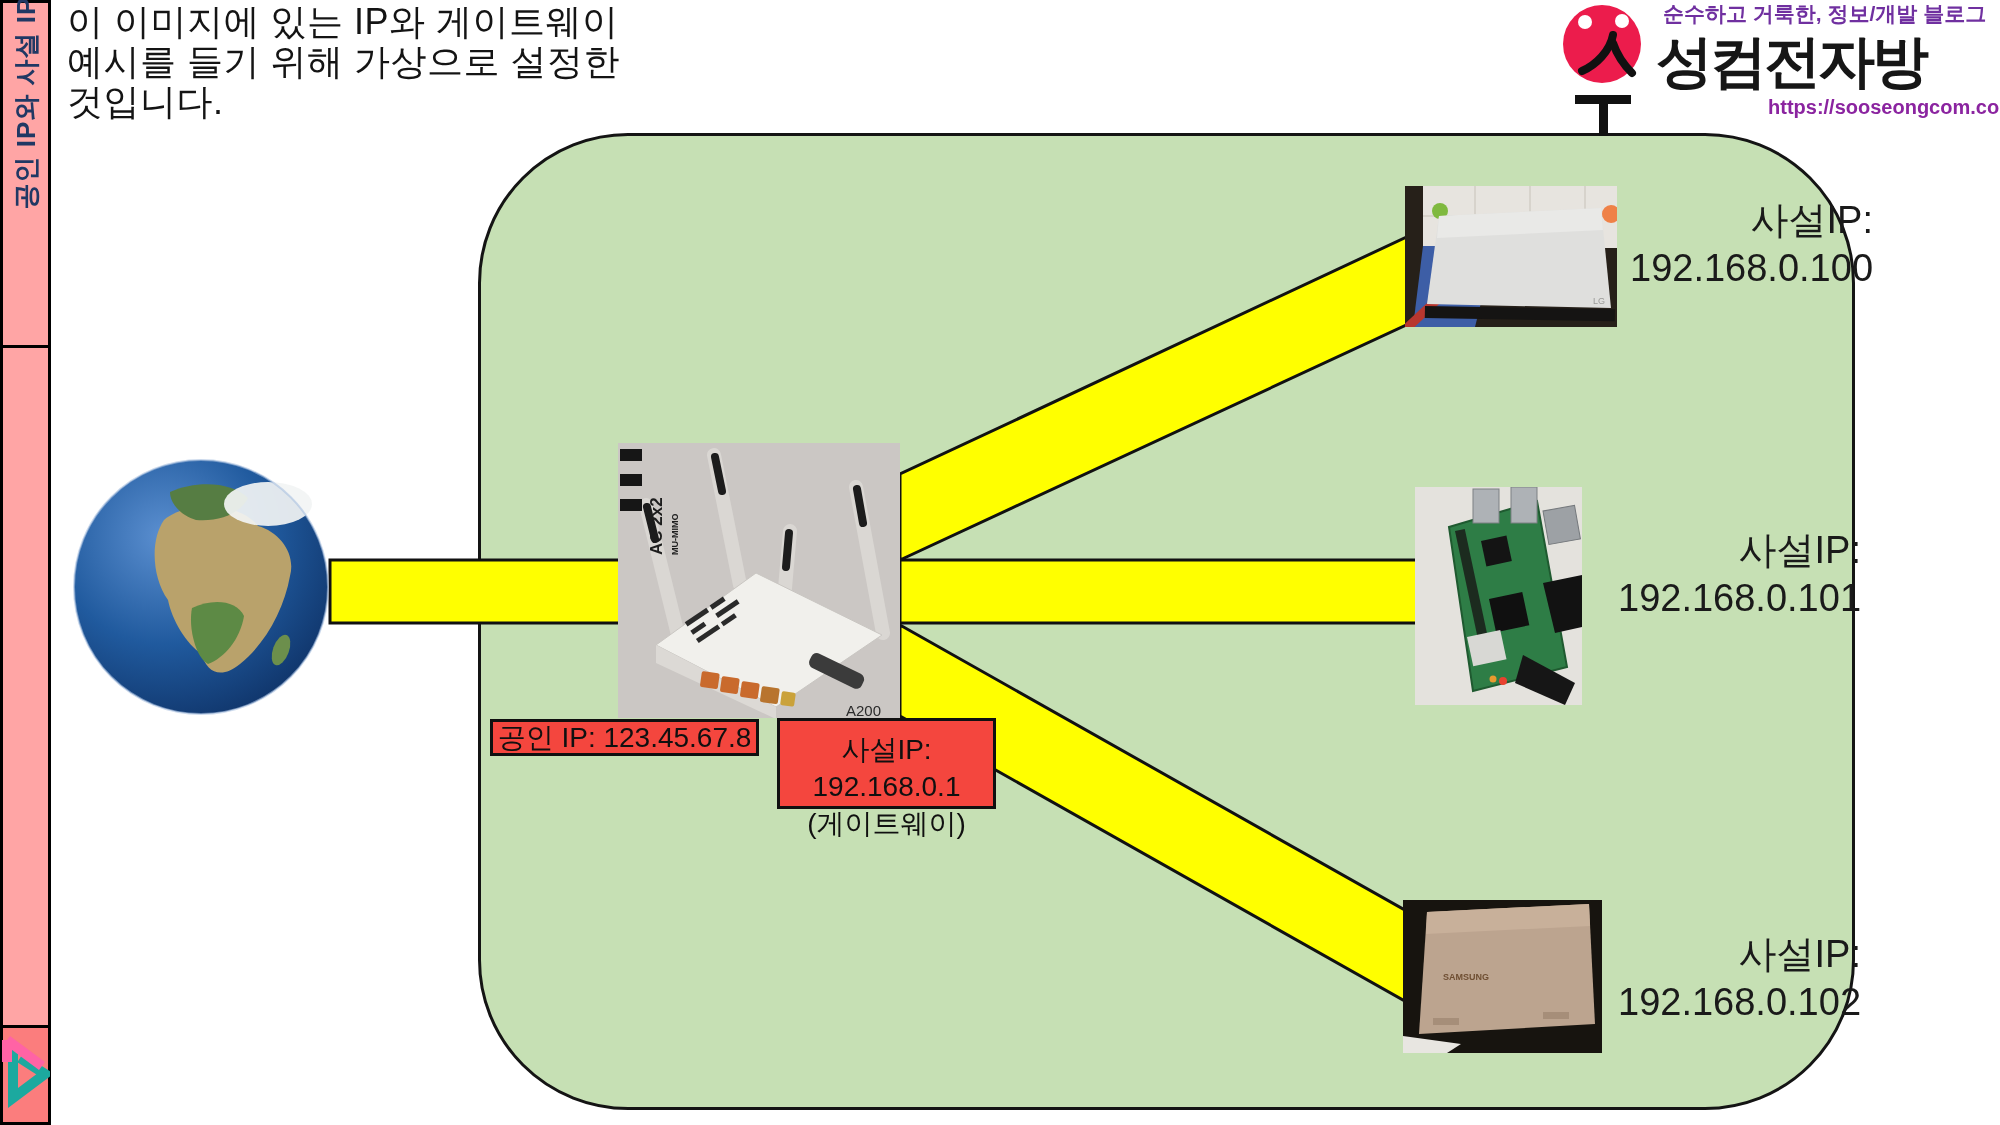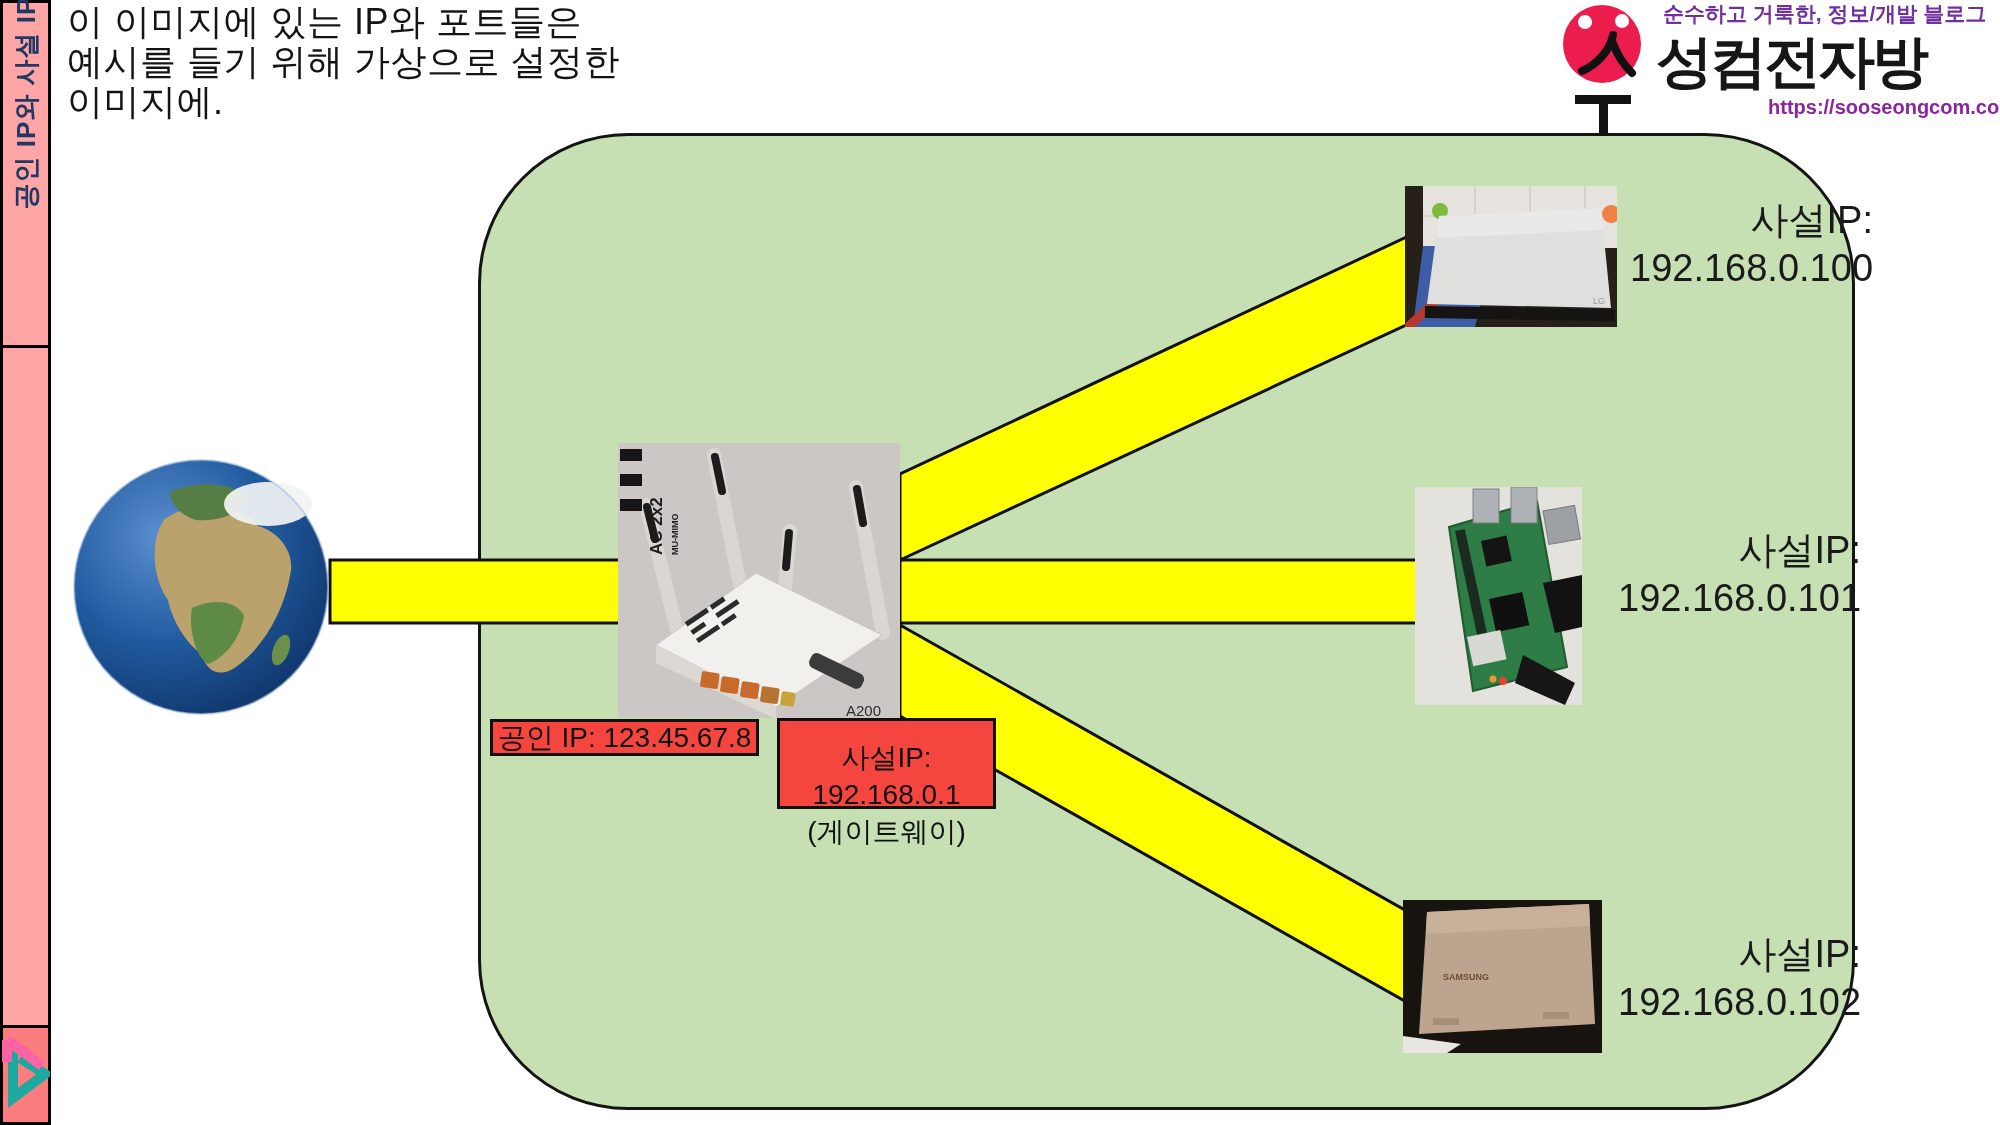--- a/index.html
+++ b/index.html
@@ -41,21 +41,21 @@
   .earth{left:72px;top:458px;}
   .router-photo{left:618px;top:443px;}
   .laptop1-photo{left:1405px;top:186px;}
   .pi-photo{left:1415px;top:487px;}
   .laptop2-photo{left:1403px;top:900px;text-align:right;}
 
   
   .ip-box{position:absolute;background:#F4463E;border:3px solid #101010;box-sizing:border-box;
           color:#101010;text-align:center;font-size:28px;}
   .ip-box-public{left:490px;top:719px;width:269px;height:37px;line-height:31px;}
-  .ip-box-gw{left:777px;top:718px;width:219px;height:91px;padding-top:18px;line-height:37px;}
+  .ip-box-gw{left:777px;top:718px;width:219px;height:91px;padding-top:10px;line-height:37px;}
   .ip-box-gw span{display:block;}
 
   
   .dev-label{position:absolute;color:#1a1a1a;font-size:38px;line-height:48px;}
   .dev-label span{display:block;text-align:right;}
   .dl-1{left:1630px;top:196px;}
   .dl-2{left:1618px;top:526px;}
   .dl-3{left:1618px;top:930px;}
 </style>
 </head>
@@ -218,23 +218,23 @@
   <div class="sb-seg sb-2"></div>
   <div class="sb-seg sb-3"></div>
   <div class="sb-title">공인 IP와 사설 IP</div>
   <svg class="sb-tri" width="48" height="86" viewBox="0 0 48 86">
     <polyline points="11,22 11,70 43,46 18,30" fill="none" stroke="#1CA99F" stroke-width="10"></polyline>
     <line x1="5" y1="12" x2="40" y2="38" stroke="#FF63A5" stroke-width="10"></line>
     <line x1="5" y1="12" x2="5" y2="34" stroke="#FF63A5" stroke-width="10"></line>
   </svg>
 
   <div class="disclaimer">
-    <span>이 이미지에 있는 IP와 포트들은</span>
+    <span>이 이미지에 있는 IP와 게이트웨이</span>
     <span>예시를 들기 위해 가상으로 설정한</span>
-    <span>이미지에.</span>
+    <span>것입니다.</span>
   </div>
 
   <svg class="logo-face" width="80" height="135" viewBox="0 0 80 135">
     <circle cx="40" cy="41" r="39" fill="#EC1C4C"></circle>
     <circle cx="23" cy="19" r="7" fill="#fff"></circle>
     <circle cx="60" cy="18" r="7" fill="#fff"></circle>
     <path d="M51,32 C48,48 34,62 20,68" fill="none" stroke="#111" stroke-width="8" stroke-linecap="round"></path>
     <path d="M51,40 C55,52 62,62 70,70 " fill="none" stroke="#111" stroke-width="8" stroke-linecap="round"></path>
     <rect x="13" y="92" width="56" height="9" fill="#111"></rect>
     <rect x="37" y="99" width="9" height="34" fill="#111"></rect>

